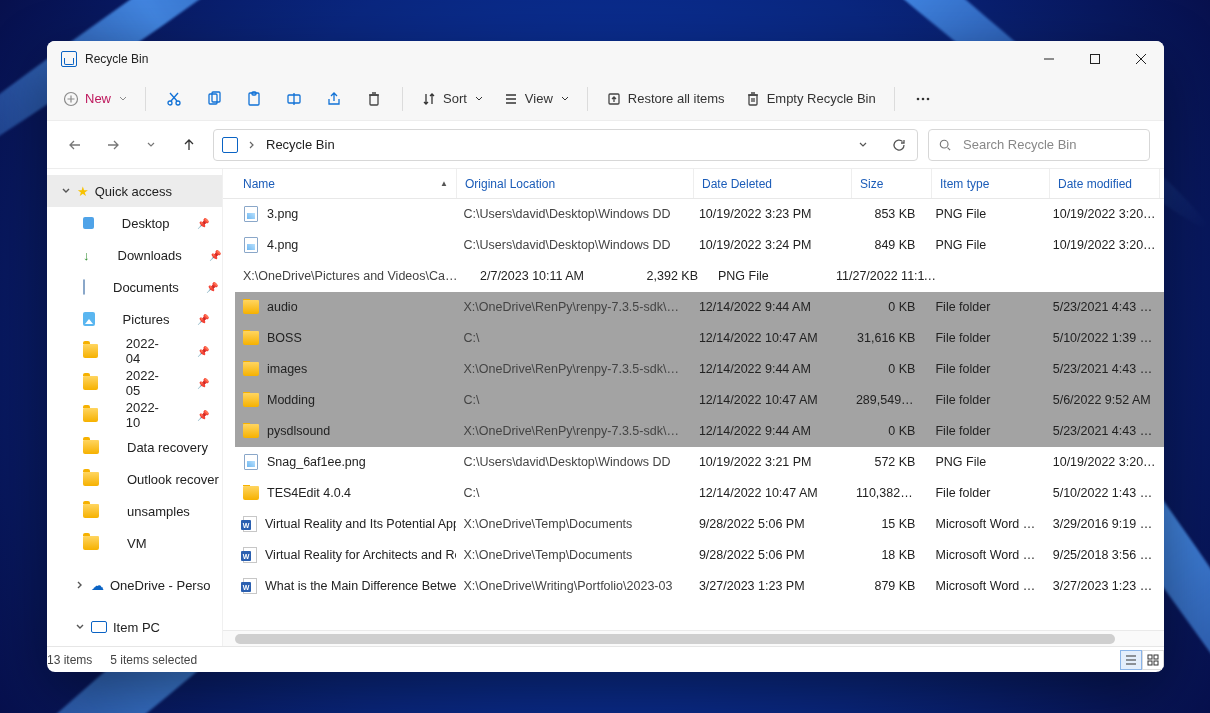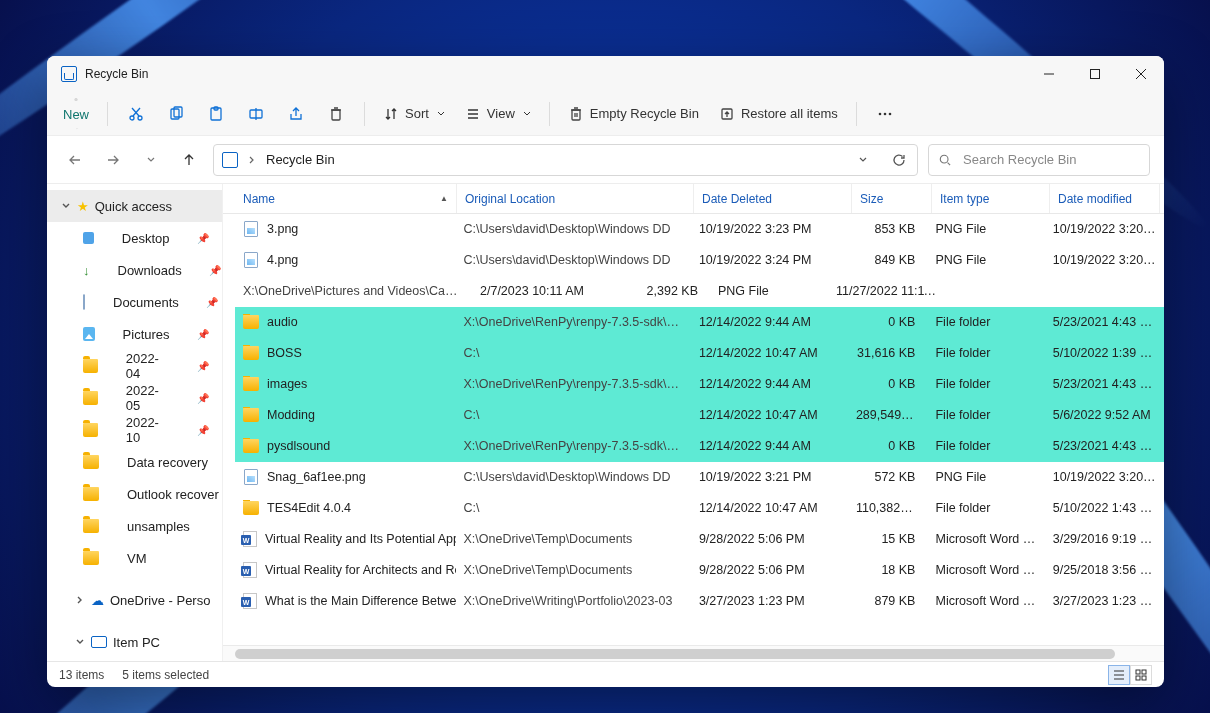--- a/index.html
+++ b/index.html
@@ -10,21 +10,21 @@
     }
     
     .bgstripe { position:absolute; background:linear-gradient(90deg, rgba(40,120,255,0), rgba(80,160,255,0.8), rgba(40,120,255,0)); border-radius:50%; filter:blur(1px); }
     .bg1{width:700px;height:40px;top:-10px;left:-200px;transform:rotate(-35deg);}
     .bg2{width:900px;height:60px;top:600px;left:-250px;transform:rotate(-40deg);}
     .bg3{width:900px;height:50px;top:500px;left:700px;transform:rotate(55deg);}
     .bg4{width:1200px;height:70px;top:100px;left:700px;transform:rotate(70deg);}
     .bg5{width:800px;height:40px;top:-50px;left:500px;transform:rotate(40deg);}
 
     .window {
-      position:absolute; left:47px; top:56px; width:1117px; height:631px;
+      position:absolute; left:47px; top:41px; width:1117px; height:631px;
       background:#ffffff; border-radius:8px; box-shadow:0 20px 60px rgba(0,0,0,0.45);
       display:flex; flex-direction:column; overflow:hidden;
     }
     .titlebar {
       height:36px; background:#f7f7f7; display:flex; align-items:center; padding-left:14px;
     }
     .titlebar .ticon{width:16px;height:16px; position:relative; margin-right:8px;}
     .titlebar .ticon::before{content:""; position:absolute; inset:0; border:1.5px solid #0a63c4; border-radius:2px;}
     .titlebar .ticon::after{content:""; position:absolute; bottom:2px; left:3px; width:8px; height:6px; border:1.5px solid #0a63c4; border-top:none; border-radius:0 0 2px 2px; }
     .titlebar .title{font-size:12px; color:#222;}
@@ -33,21 +33,21 @@
     .winbtn svg{width:10px;height:10px;}
 
     .toolbar{
       height:44px; background:#f7f7f7; border-bottom:1px solid #ededed;
       display:flex; align-items:center; padding:0 8px; gap:4px;
     }
     .tbtn{height:32px; display:flex; align-items:center; padding:0 8px; border-radius:4px; gap:6px; color:#333; font-size:13px;}
     .tbtn.icon{padding:0 10px;}
     .tbtn.icon svg{width:16px;height:16px;}
     .tbtn .chev{margin-left:2px;}
-    .newbtn{color:#0f766e;flex-direction:column;}
+    .newbtn{color:#be185d;}
     .newbtn svg{color:#8b8b8b;}
     .divider{width:1px; height:24px; background:#dcdcdc; margin:0 6px;}
 
     .navrow{height:48px; display:flex; align-items:center; padding:0 14px; gap:10px; border-bottom:1px solid #ededed;}
     .navbtn{width:28px;height:28px;display:flex;align-items:center;justify-content:center;color:#777;border-radius:4px;}
     .navbtn.active{color:#333;}
     .addr{flex:1; height:32px; border:1px solid #d7d7d7; border-radius:4px; display:flex; align-items:center; padding:0 4px 0 8px; gap:8px;}
     .addr .aicon{width:16px;height:16px;position:relative;}
     .addr .aicon::before{content:"";position:absolute;inset:0;border:1.3px solid #0a63c4;border-radius:2px;}
     .addr .crumb{font-size:13px;color:#222;}
@@ -79,38 +79,38 @@
     .pc-ico{width:16px;height:12px;border:1.5px solid #0a63c4;border-radius:2px;}
 
     .content{flex:1;display:flex;flex-direction:column;min-width:0;position:relative;}
     .colhead{height:30px;border-bottom:1px solid #e8e8e8;display:flex;align-items:center;font-size:12px;color:#1b5cb8;padding-left:12px;}
     .colhead .col{padding:0 8px;display:flex;align-items:center;gap:4px;border-right:1px solid #eee;height:100%;}
     .colhead .sort-ind{font-size:8px;color:#555;}
     .c-name{width:222px;} .c-loc{width:237px;} .c-del{width:158px;} .c-size{width:80px;justify-content:flex-start;} .c-type{width:118px;} .c-mod{width:110px;border-right:none;}
 
     .filelist{flex:1;overflow:auto;padding-left:12px;}
     .row{height:31px;display:flex;align-items:center;font-size:12.5px;color:#222;border-bottom:1px solid transparent;}
-    .row.sel{background:#5eead4;}
+    .row.sel{background:#a3a3a3;}
     .row .cell{padding:0 8px;white-space:nowrap;overflow:hidden;text-overflow:ellipsis;}
     .row .c-name-c{width:222px;display:flex;align-items:center;gap:8px;padding-left:8px;}
     .row .c-loc-c{width:237px;color:#444;}
     .row .c-del-c{width:158px;}
     .row .c-size-c{width:80px;text-align:right;padding-right:12px;}
     .row .c-type-c{width:118px;}
     .row .c-mod-c{width:120px;}
     .file-ico{width:16px;height:16px;display:flex;align-items:center;justify-content:center;}
     .png-ico{width:14px;height:16px;background:#fff;border:1px solid #8aa7c9;border-radius:1px;position:relative;}
     .png-ico::after{content:"";position:absolute;bottom:2px;left:2px;width:8px;height:6px;background:linear-gradient(45deg,#6fb7f0,#b8e1ff);}
     .word-ico{width:14px;height:16px;background:#fff;border:1px solid #c7c7c7;position:relative;}
     .word-ico::before{content:"W";position:absolute;left:-3px;top:3px;width:10px;height:10px;background:#2a5fb0;color:#fff;font-size:7px;font-weight:bold;display:flex;align-items:center;justify-content:center;border-radius:1px;}
 
     .hscroll{height:16px;border-top:1px solid #eaeaea;background:#fafafa;position:relative;}
     .hscroll .thumb{position:absolute;left:12px;top:3px;height:10px;width:880px;background:#cfcfcf;border-radius:5px;}
 
-    .status{height:26px;border-top:1px solid #e6e6e6;display:flex;align-items:center;font-size:12px;color:#444;padding:0 12px;gap:18px;}
+    .status{height:26px;border-top:1px solid #e6e6e6;display:flex;align-items:center;font-size:12px;color:#444;padding:0 0;gap:18px;}
     .status .viewsw{margin-left:auto;display:flex;gap:0;}
     .status .vbtn{width:22px;height:20px;border:1px solid #dcdcdc;display:flex;align-items:center;justify-content:center;color:#333;}
     .status .vbtn.active{background:#e4eefb;border-color:#8ab4e8;}
 
     svg{display:block;}
     .chev-svg{width:8px;height:8px;}
   </style>
 </head>
 <body>
 
@@ -214,34 +214,34 @@
           <line x1="3" y1="12" x2="13" y2="12"></line>
         </svg>
       <span>View</span>
       <svg class="chev chev-svg" viewBox="0 0 8 8">
           <path d="M1 2 L4 5 L7 2" fill="none" stroke="currentColor" stroke-width="1"></path>
         </svg>
     </div>
     <div class="divider"></div>
     <div class="tbtn">
       <svg width="16" height="16" viewBox="0 0 16 16" stroke="#444" fill="none" stroke-width="1.3">
+          <rect x="3" y="3" width="10" height="10" rx="1"></rect>
+          <path d="M8 11 V6 M6 8 l2-2 l2 2"></path>
+        </svg>
+      <span>Restore all items</span>
+    </div>
+    <div class="tbtn">
+      <svg width="16" height="16" viewBox="0 0 16 16" stroke="#444" fill="none" stroke-width="1.3">
           <rect x="4" y="4" width="8" height="10" rx="1"></rect>
           <line x1="3" y1="4" x2="13" y2="4"></line>
           <line x1="6" y1="2" x2="10" y2="2"></line>
           <line x1="7" y1="7" x2="7" y2="11"></line>
           <line x1="9" y1="7" x2="9" y2="11"></line>
         </svg>
       <span>Empty Recycle Bin</span>
-    </div>
-    <div class="tbtn">
-      <svg width="16" height="16" viewBox="0 0 16 16" stroke="#444" fill="none" stroke-width="1.3">
-          <rect x="3" y="3" width="10" height="10" rx="1"></rect>
-          <path d="M8 11 V6 M6 8 l2-2 l2 2"></path>
-        </svg>
-      <span>Restore all items</span>
     </div>
     <div class="divider"></div>
     <div class="tbtn icon">
         <svg viewBox="0 0 16 16" fill="#333">
           <circle cx="3" cy="8" r="1.3"></circle>
           <circle cx="8" cy="8" r="1.3"></circle>
           <circle cx="13" cy="8" r="1.3"></circle>
         </svg>
       </div>
   </div>

